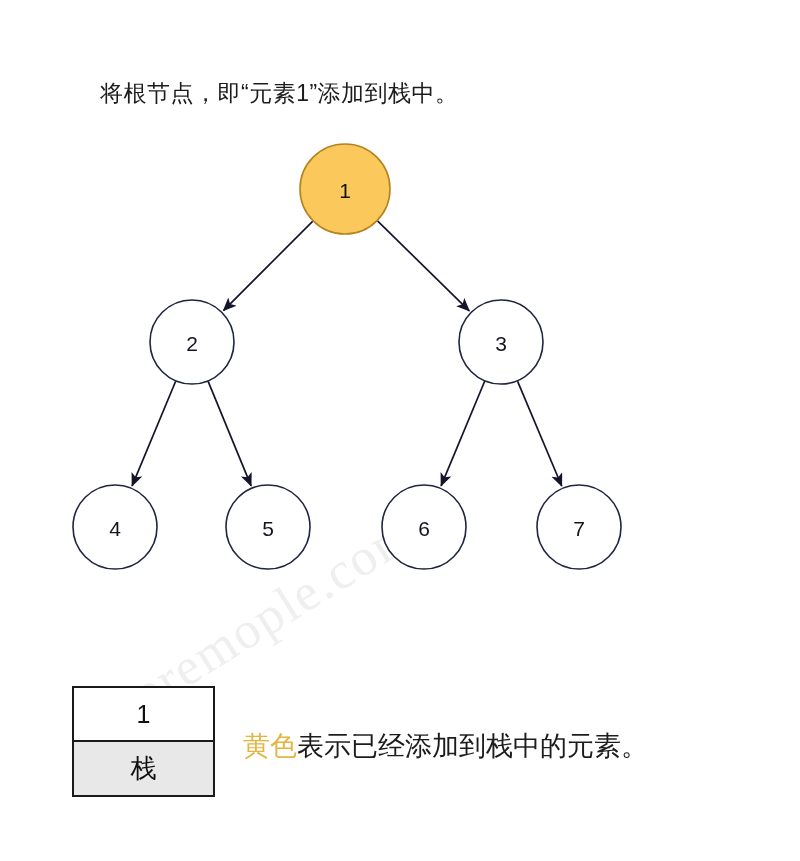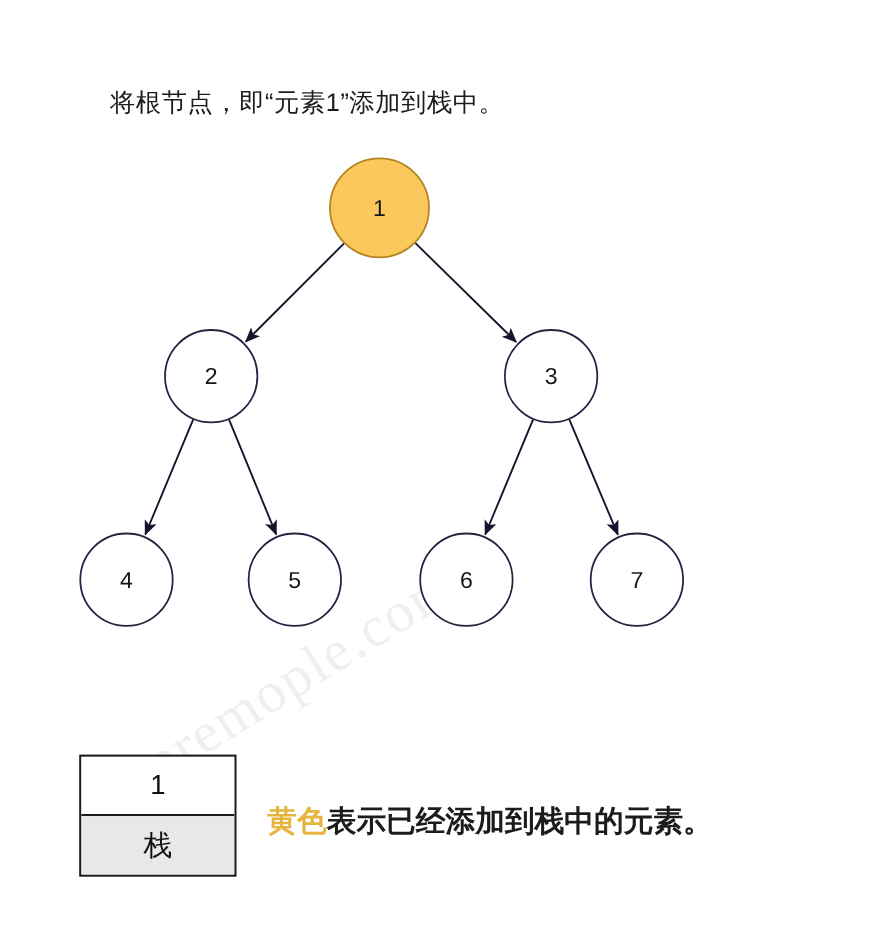--- a/index.html
+++ b/index.html
@@ -138,21 +138,20 @@
   
   .legend {
     position: absolute;
     left: 243px;
     top: 727px;
     font-size: 27px;
     line-height: 38px;
     color: #1c1c1c;
     z-index: 4;
     white-space: nowrap;
-    font-weight: bold;
   }
   .legend .swatch-word {
     color: #e5b53f;
   }
 </style>
 </head>
 <body>
 
 <div id="stage">
 

